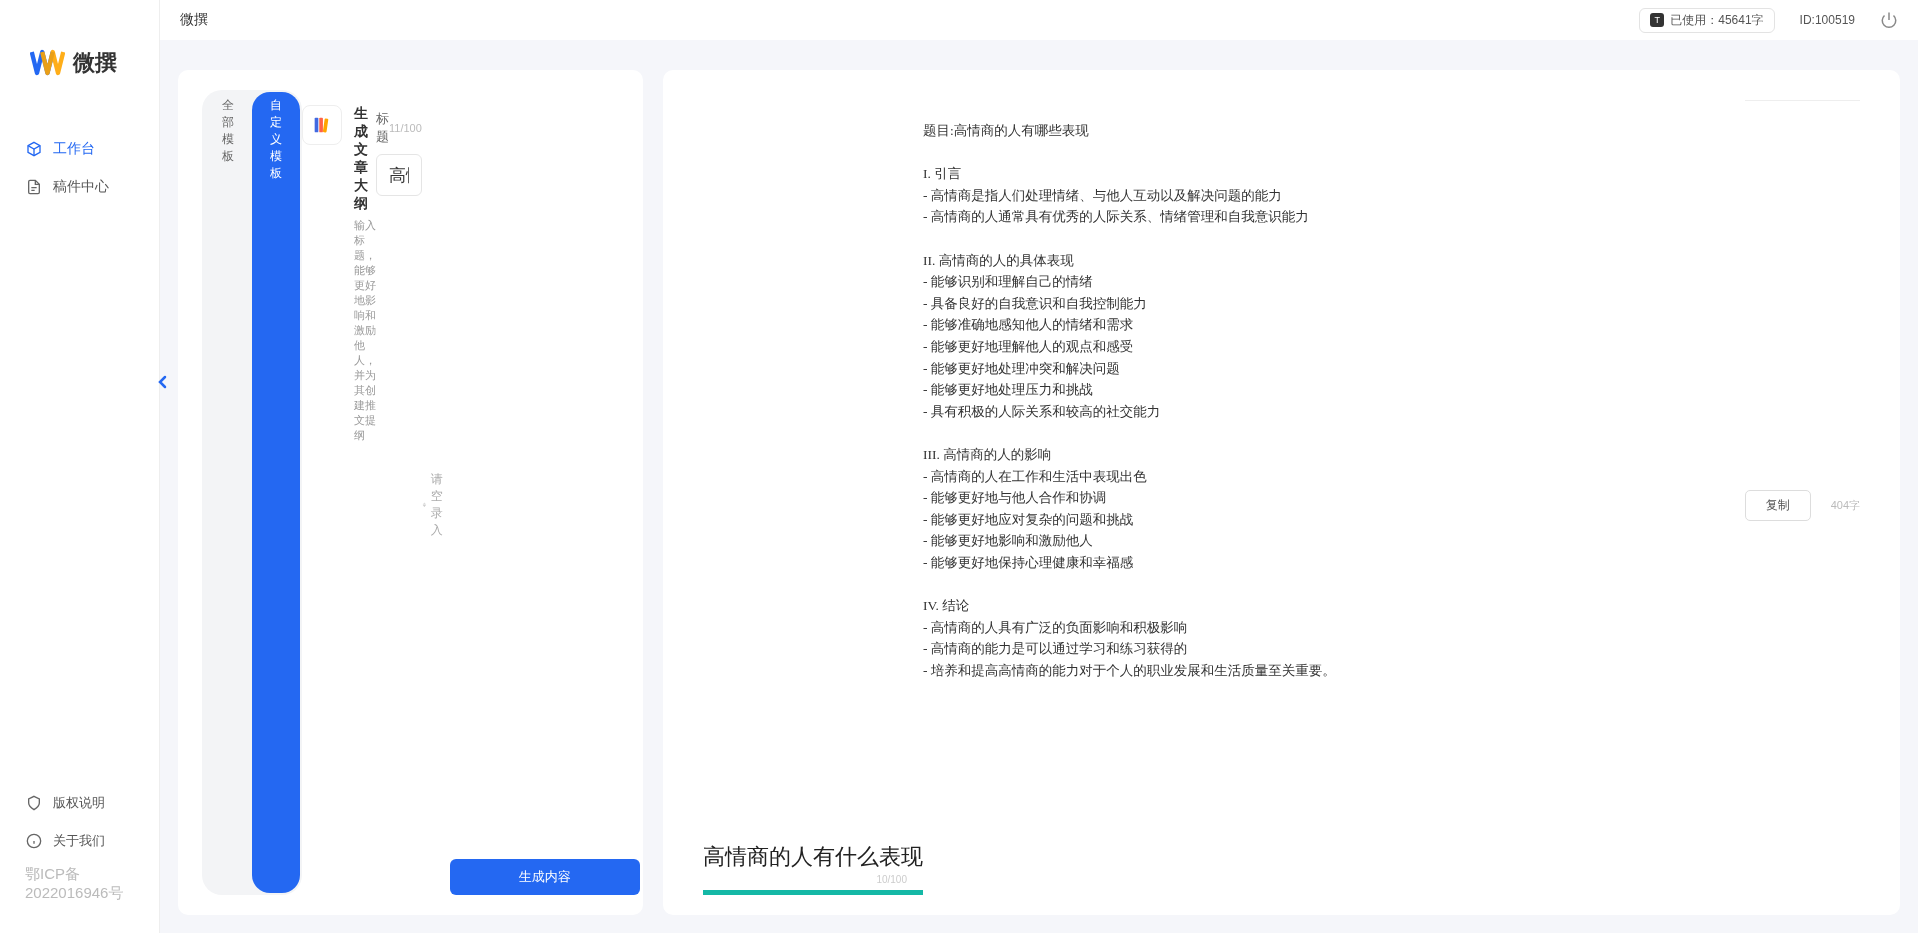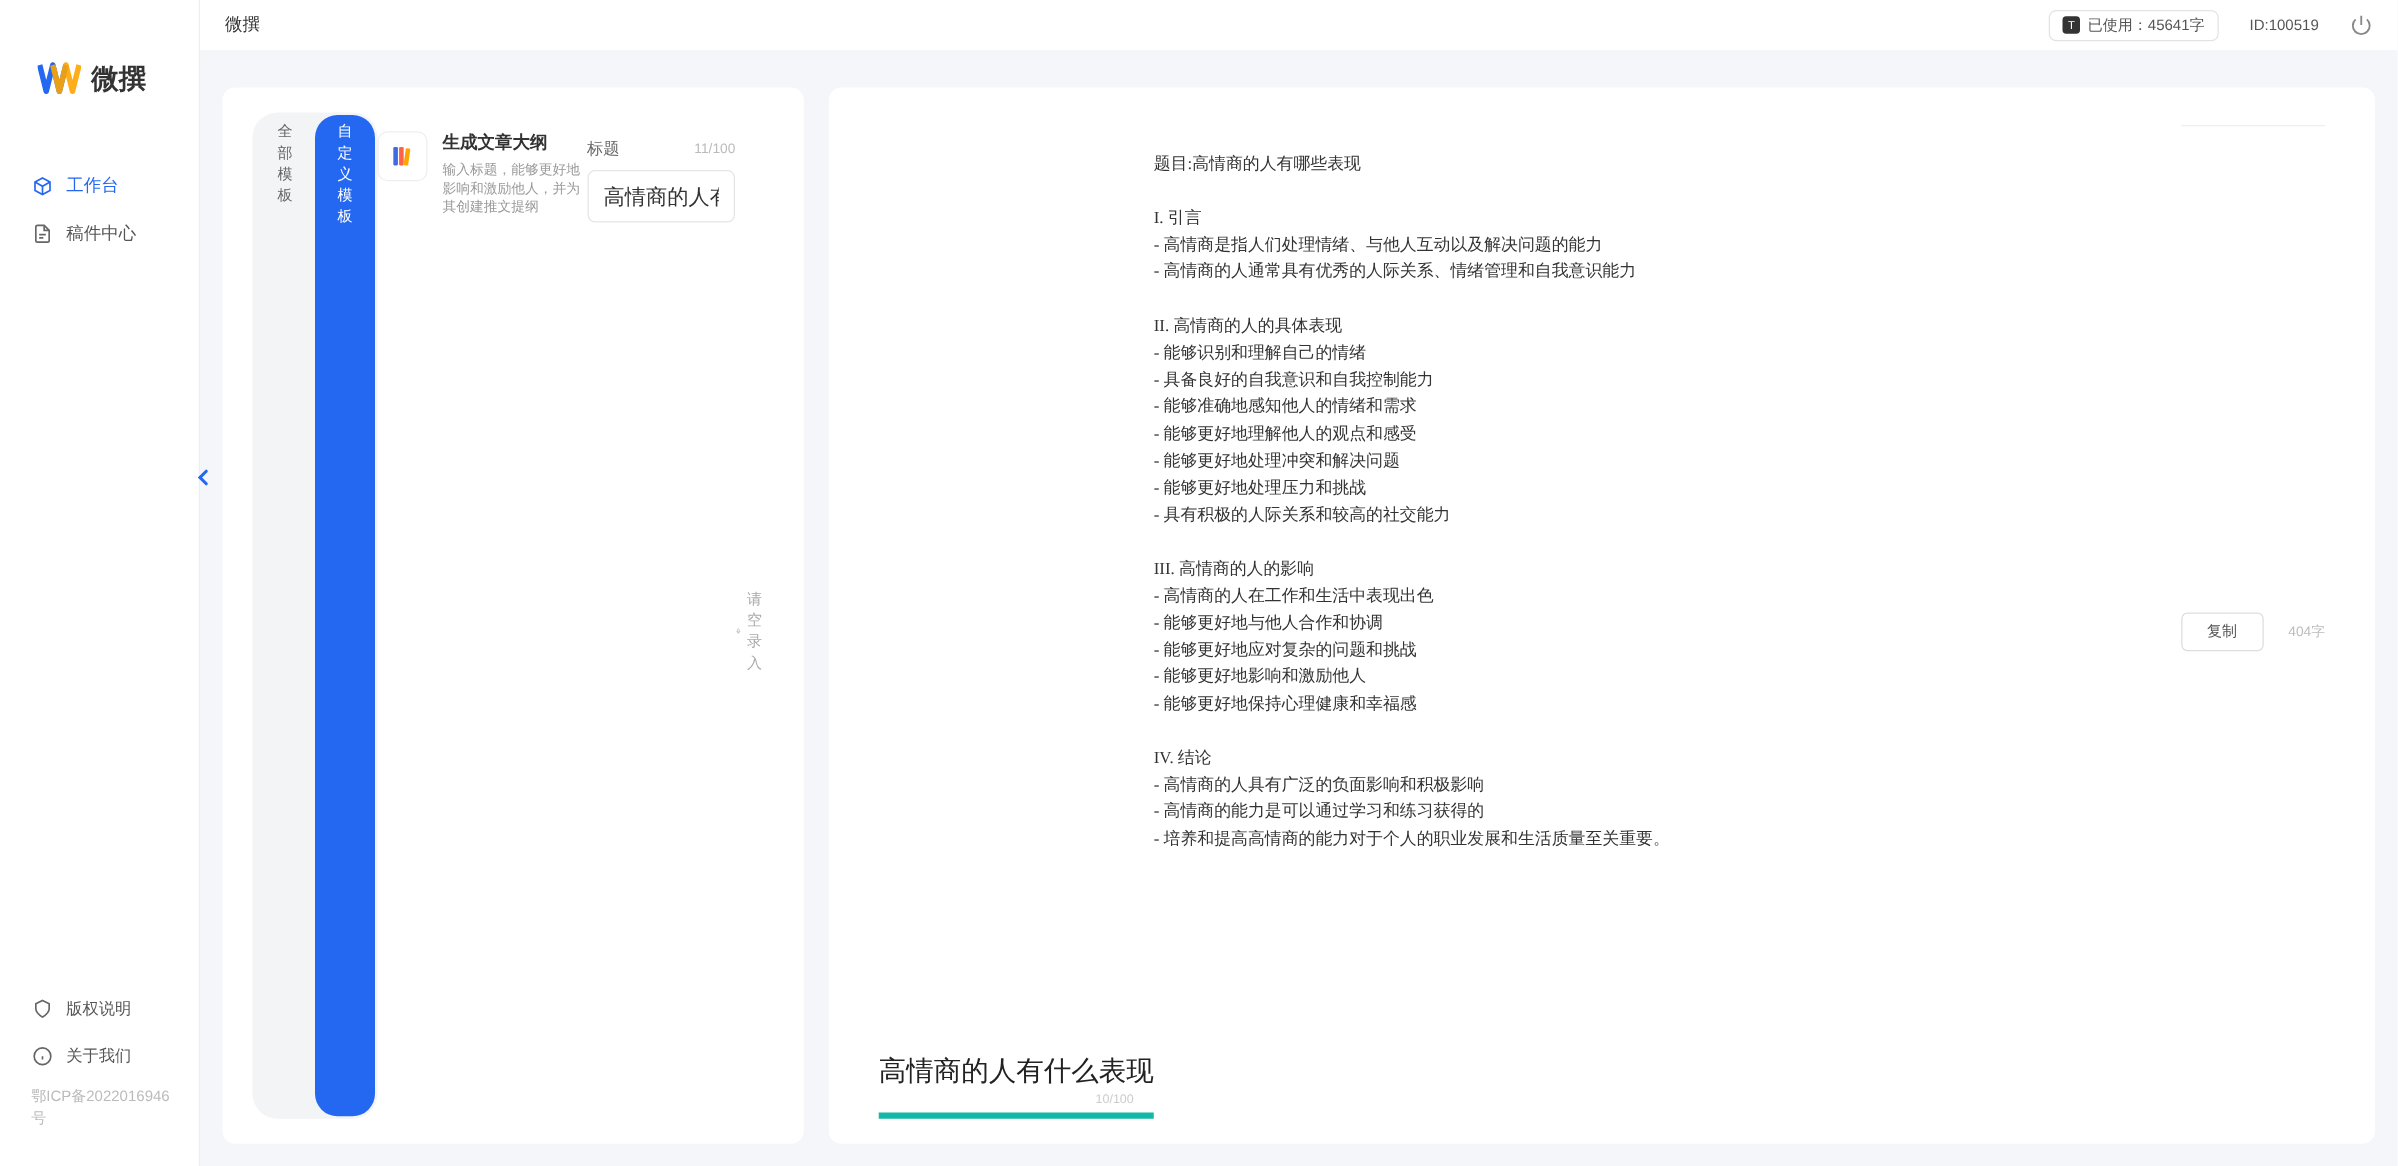--- a/index.html
+++ b/index.html
@@ -65,21 +65,21 @@
       align-items: center;
       justify-content: center;
     }
     .sidebar-bottom {
       padding-bottom: 10px;
     }
     .sidebar-bottom .nav-item {
       font-size: 13px;
     }
     .icp {
-      font-size: 12px;
+      font-size: 15px;
       color: #bbb;
       padding: 5px 20px 0 25px;
     }
     .collapse-handle {
       position: absolute;
       right: -12px;
       top: 370px;
       width: 16px;
       height: 24px;
       display: flex;
@@ -422,20 +422,23 @@
         </div>
 
         <div class="voice-input">
           <svg width="12" height="12" viewBox="0 0 24 24" fill="none" stroke="#aaa" stroke-width="2">
             <rect x="9" y="3" width="6" height="12" rx="3"></rect>
             <path d="M6 11 a6 6 0 0 0 12 0 M12 17 v4"></path>
           </svg>
           <span>请空录入</span>
         </div>
 
+        <div class="left-panel-footer">
+          <button class="generate-btn">生成内容</button>
+        </div>
       </div>
 
       <div class="panel right-panel">
         <div class="output-header" style="position:relative;">
           <div class="output-title">高情商的人有什么表现</div>
           <div class="counter">10/100</div>
         </div>
         <div class="output-body">题目:高情商的人有哪些表现
 
 I. 引言

